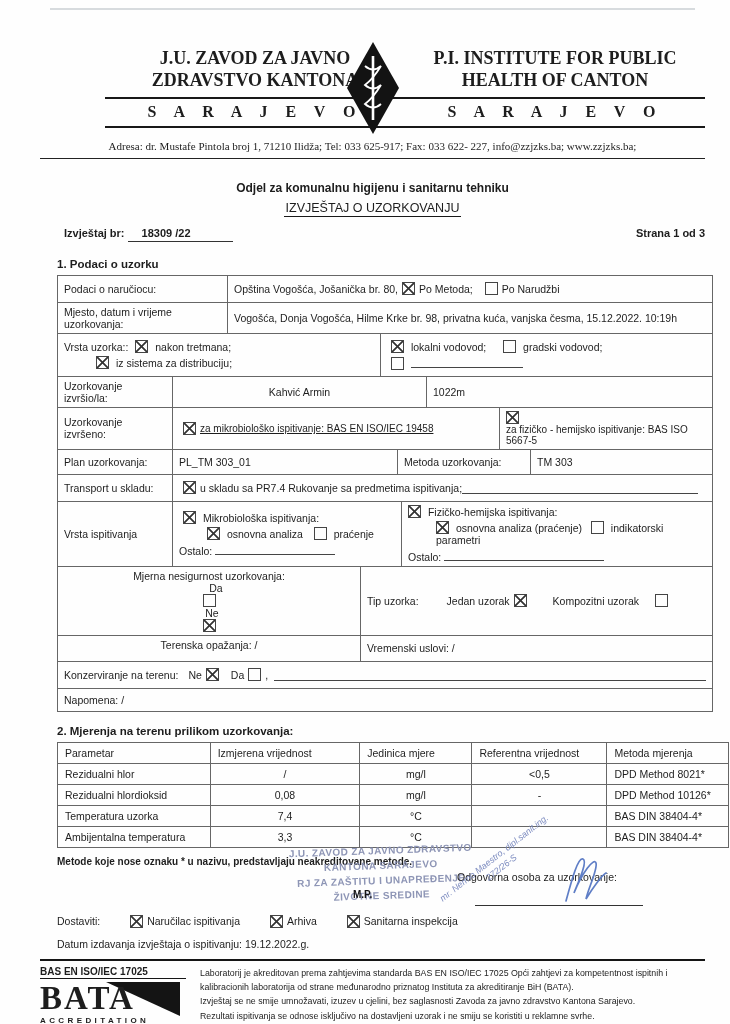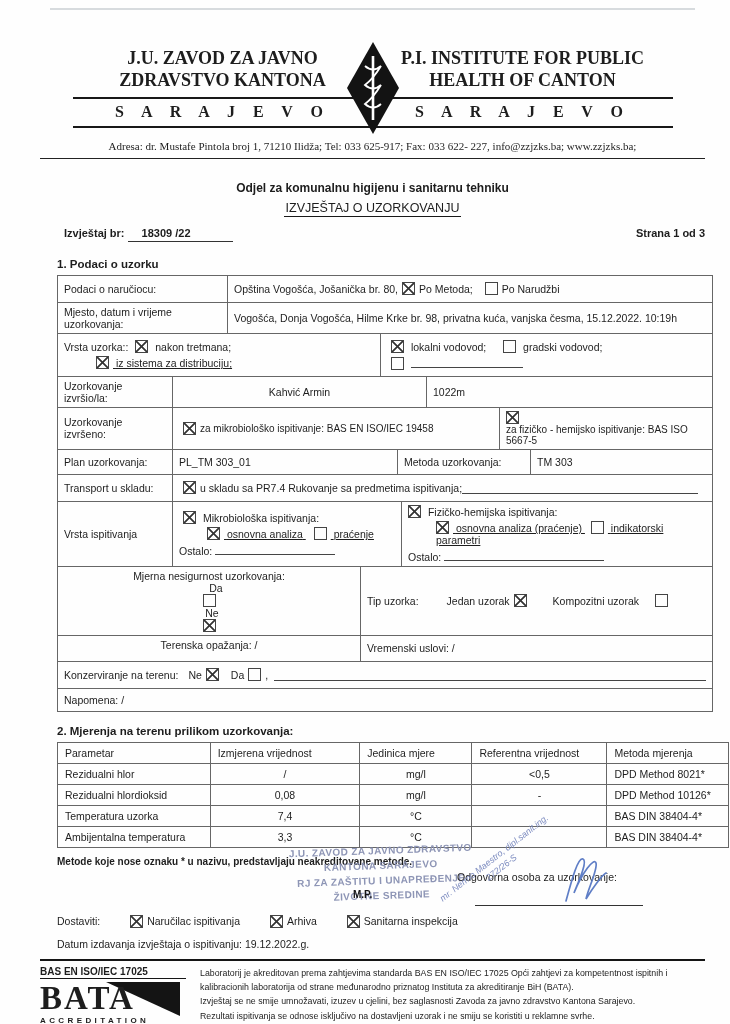--- a/index.html
+++ b/index.html
@@ -2,21 +2,21 @@
 <html><head>
 <meta charset="utf-8">
 <style>
   html,body{margin:0;padding:0;background:#e9eaec;}
   .page{position:relative;width:730px;height:1024px;margin:0 auto;background:#fefefe;
         font-family:"Liberation Sans",sans-serif;color:#1d1d1d;overflow:hidden;
         box-sizing:border-box;padding:6px 25px 0 40px;}
   .scan-edge{height:2px;background:#d7dbde;width:97%;margin:2px auto 0 auto;}
 
   
-  .org-row{position:relative;display:flex;justify-content:center;margin-top:38px;}
+  .org-row{position:relative;display:flex;justify-content:flex-end;margin-top:38px;}
   .org{width:300px;text-align:center;font-family:"Liberation Serif",serif;font-weight:bold;}
   .org-names{font-size:18px;line-height:1.22;}
   .org-city{border-top:2px solid #181818;border-bottom:2px solid #181818;margin-top:5px;
             padding:4px 0 5px 0;font-size:16px;letter-spacing:7px;}
   .logo-diamond{position:absolute;left:50%;top:-6px;transform:translateX(-50%);}
   .address{font-family:"Liberation Serif",serif;font-size:11px;text-align:center;
            margin-top:12px;padding-bottom:6px;border-bottom:1.5px solid #222;}
   .doc-title{font-size:14.5px;font-weight:bold;text-align:center;padding:6px 0 7px 0;
              border-bottom:1.5px solid #222;}
   .dept{font-size:12px;font-weight:bold;text-align:center;margin-top:22px;}
@@ -36,27 +36,27 @@
   .cell.col{flex-direction:column;align-items:flex-start;justify-content:center;}
   .bordR{border-right:1px solid #666;}
   .grow{flex:1;}
   .w115{width:115px;flex-shrink:0;}
   .w170{width:170px;flex-shrink:0;}
   .w323{width:323px;flex-shrink:0;}
   .w254{width:254px;flex-shrink:0;}
   .w114{width:114px;flex-shrink:0;}
   .w225{width:225px;flex-shrink:0;}
   .w133{width:133px;flex-shrink:0;}
-  .w327{width:327px;flex-shrink:0;}
+  .w327{width:327px;flex-shrink:0;text-decoration:underline;}
   .w229{width:229px;flex-shrink:0;}
   .w303{width:303px;flex-shrink:0;flex-direction:column;}
   .h26{min-height:26px;} .h30{min-height:30px;} .h42{min-height:42px;} .h24{min-height:24px;}
   .h56{min-height:56px;} .h27{min-height:27px;} .h25{min-height:25px;} .h22{min-height:22px;justify-content:center;}
   .line2{margin-top:3px;}
-  .indent{margin-left:28px;text-decoration:underline;}
+  .indent{margin-left:28px;}
   .small{font-size:10px;}
 
   
   .cb{display:inline-block;width:11px;height:11px;border:1px solid #444;margin:0 4px;
       vertical-align:-2px;flex-shrink:0;}
   .cb.checked{background:
       linear-gradient(to top right, transparent 44%, #333 46%, #333 54%, transparent 56%),
       linear-gradient(to top left,  transparent 44%, #333 46%, #333 54%, transparent 56%);}
   .blank{display:inline-block;border-bottom:1px solid #444;height:11px;}
 

